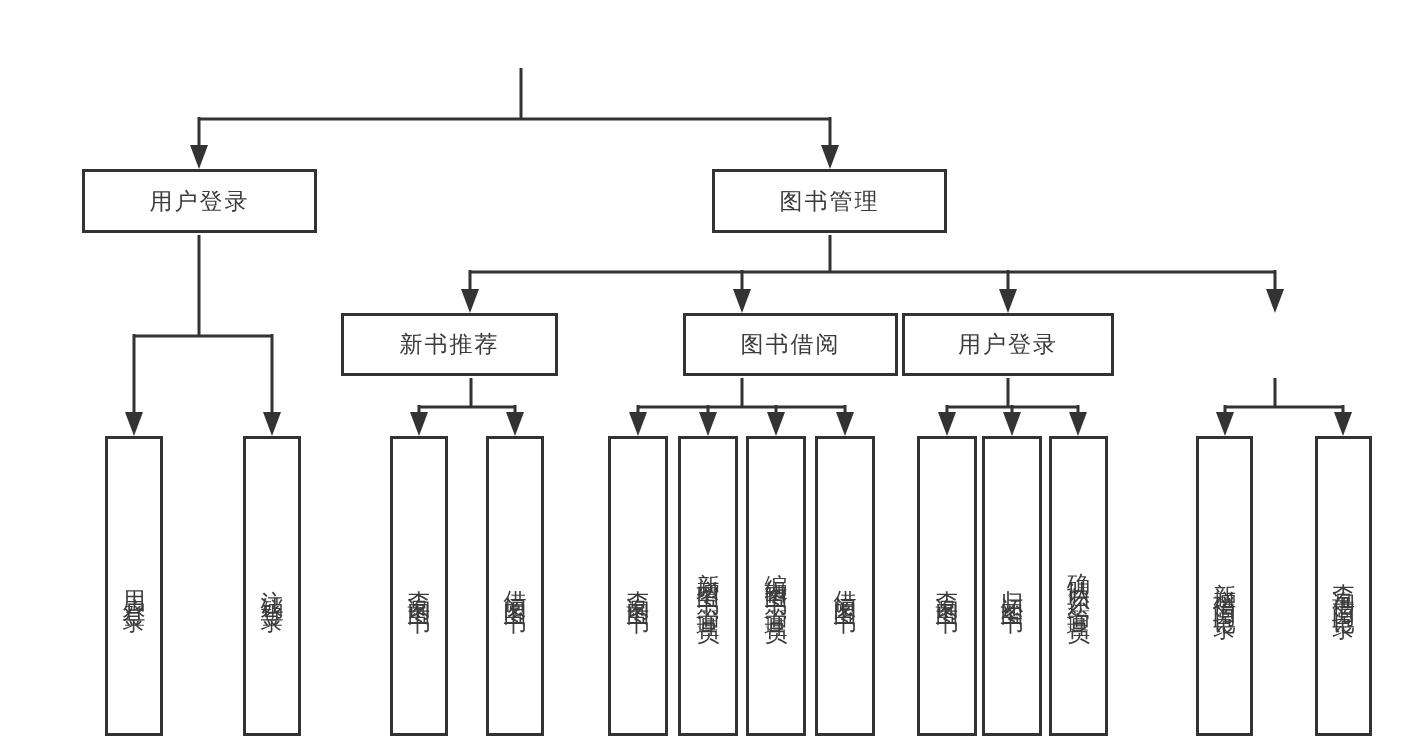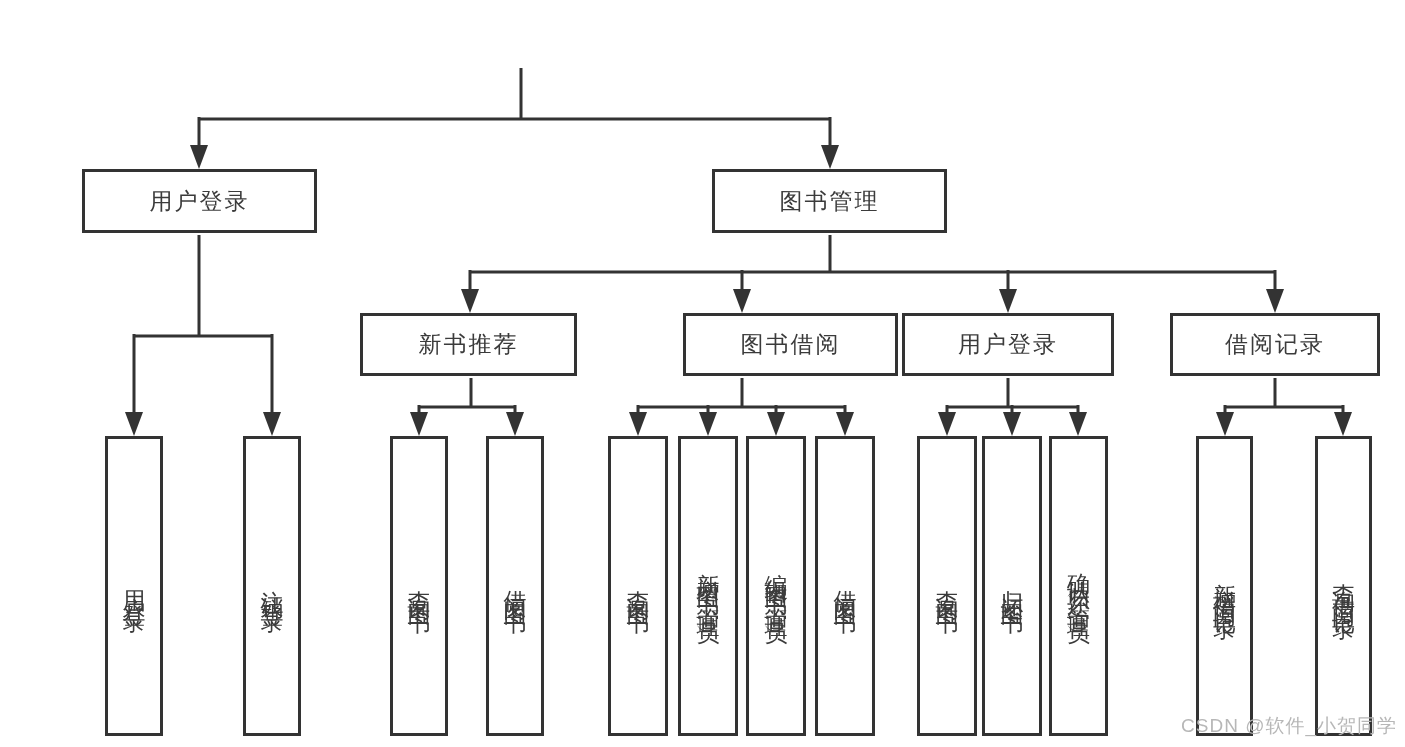--- a/index.html
+++ b/index.html
@@ -57,37 +57,35 @@
       <polygon points="1069,412 1087,412 1078,436"></polygon>
       <polygon points="1216,412 1234,412 1225,436"></polygon>
       <polygon points="1334,412 1352,412 1343,436"></polygon>
     </g>
   </svg>
 
 
   <div class="node" style="left:82px;top:169px;width:235px;height:64px;">用户登录</div>
   <div class="node" style="left:712px;top:169px;width:235px;height:64px;">图书管理</div>
 
-  <div class="node" style="left:360px;top:313px;width:217px;height:63px;text-align:center;">新书推荐</div>
+  <div class="node" style="left:341px;top:313px;width:217px;height:63px;text-align:center;">新书推荐</div>
   <div class="node" style="left:635px;top:313px;width:215px;height:63px;margin-left:48px;">图书借阅</div>
   <div class="node" style="left:902px;top:313px;width:212px;height:63px;">用户登录</div>
-  <div class="node" style="left:1170px;top:313px;width:210px;height:63px;">借阅记录</div>
 
   <div class="node vnode" style="left:105px;width:58px;">用户登录</div>
   <div class="node vnode" style="left:243px;width:58px;">注销登录</div>
 
   <div class="node vnode" style="left:390px;width:58px;">查询图书</div>
   <div class="node vnode" style="left:486px;width:58px;">借阅图书</div>
 
   <div class="node vnode" style="left:608px;width:60px;">查询图书</div>
   <div class="node vnode" style="left:678px;width:60px;">新增图书（管理员）</div>
   <div class="node vnode" style="left:746px;width:60px;">编辑图书（管理员）</div>
   <div class="node vnode" style="left:815px;width:60px;">借阅图书</div>
 
   <div class="node vnode" style="left:917px;width:60px;">查询图书</div>
   <div class="node vnode" style="left:982px;width:60px;">归还图书</div>
   <div class="node vnode" style="left:1049px;width:59px;">确认归还（管理员）</div>
 
   <div class="node vnode" style="left:1196px;width:57px;">新增借阅记录</div>
   <div class="node vnode" style="left:1315px;width:57px;">查询借阅记录</div>
 
-  <div id="watermark">CSDN @软件_小贺同学</div>
 </div>
 
 </body></html>

